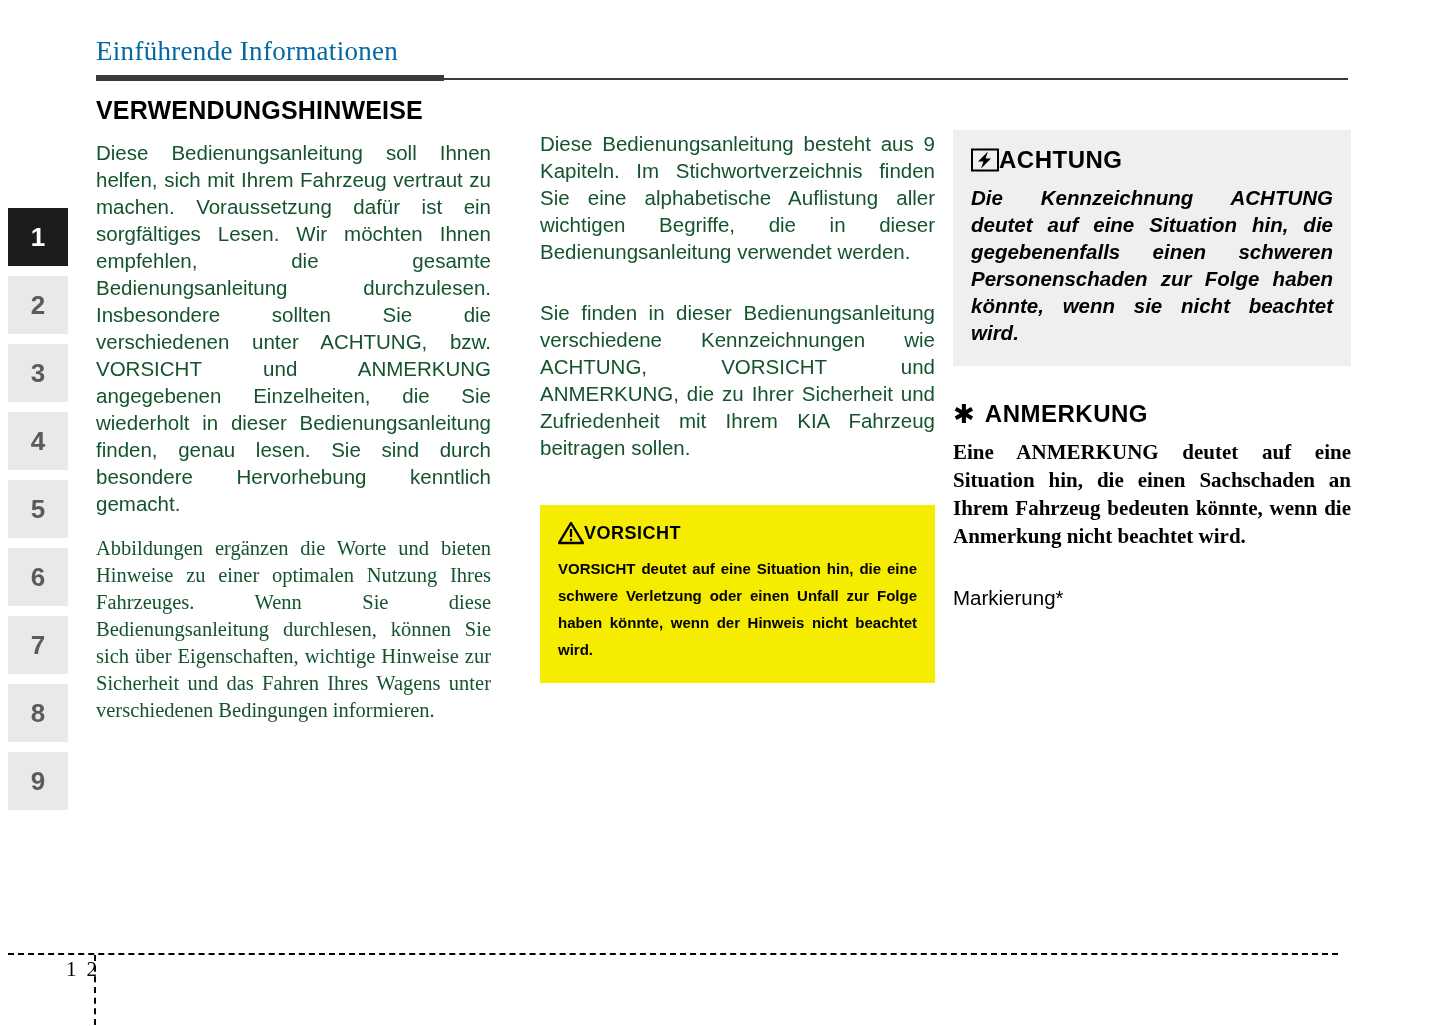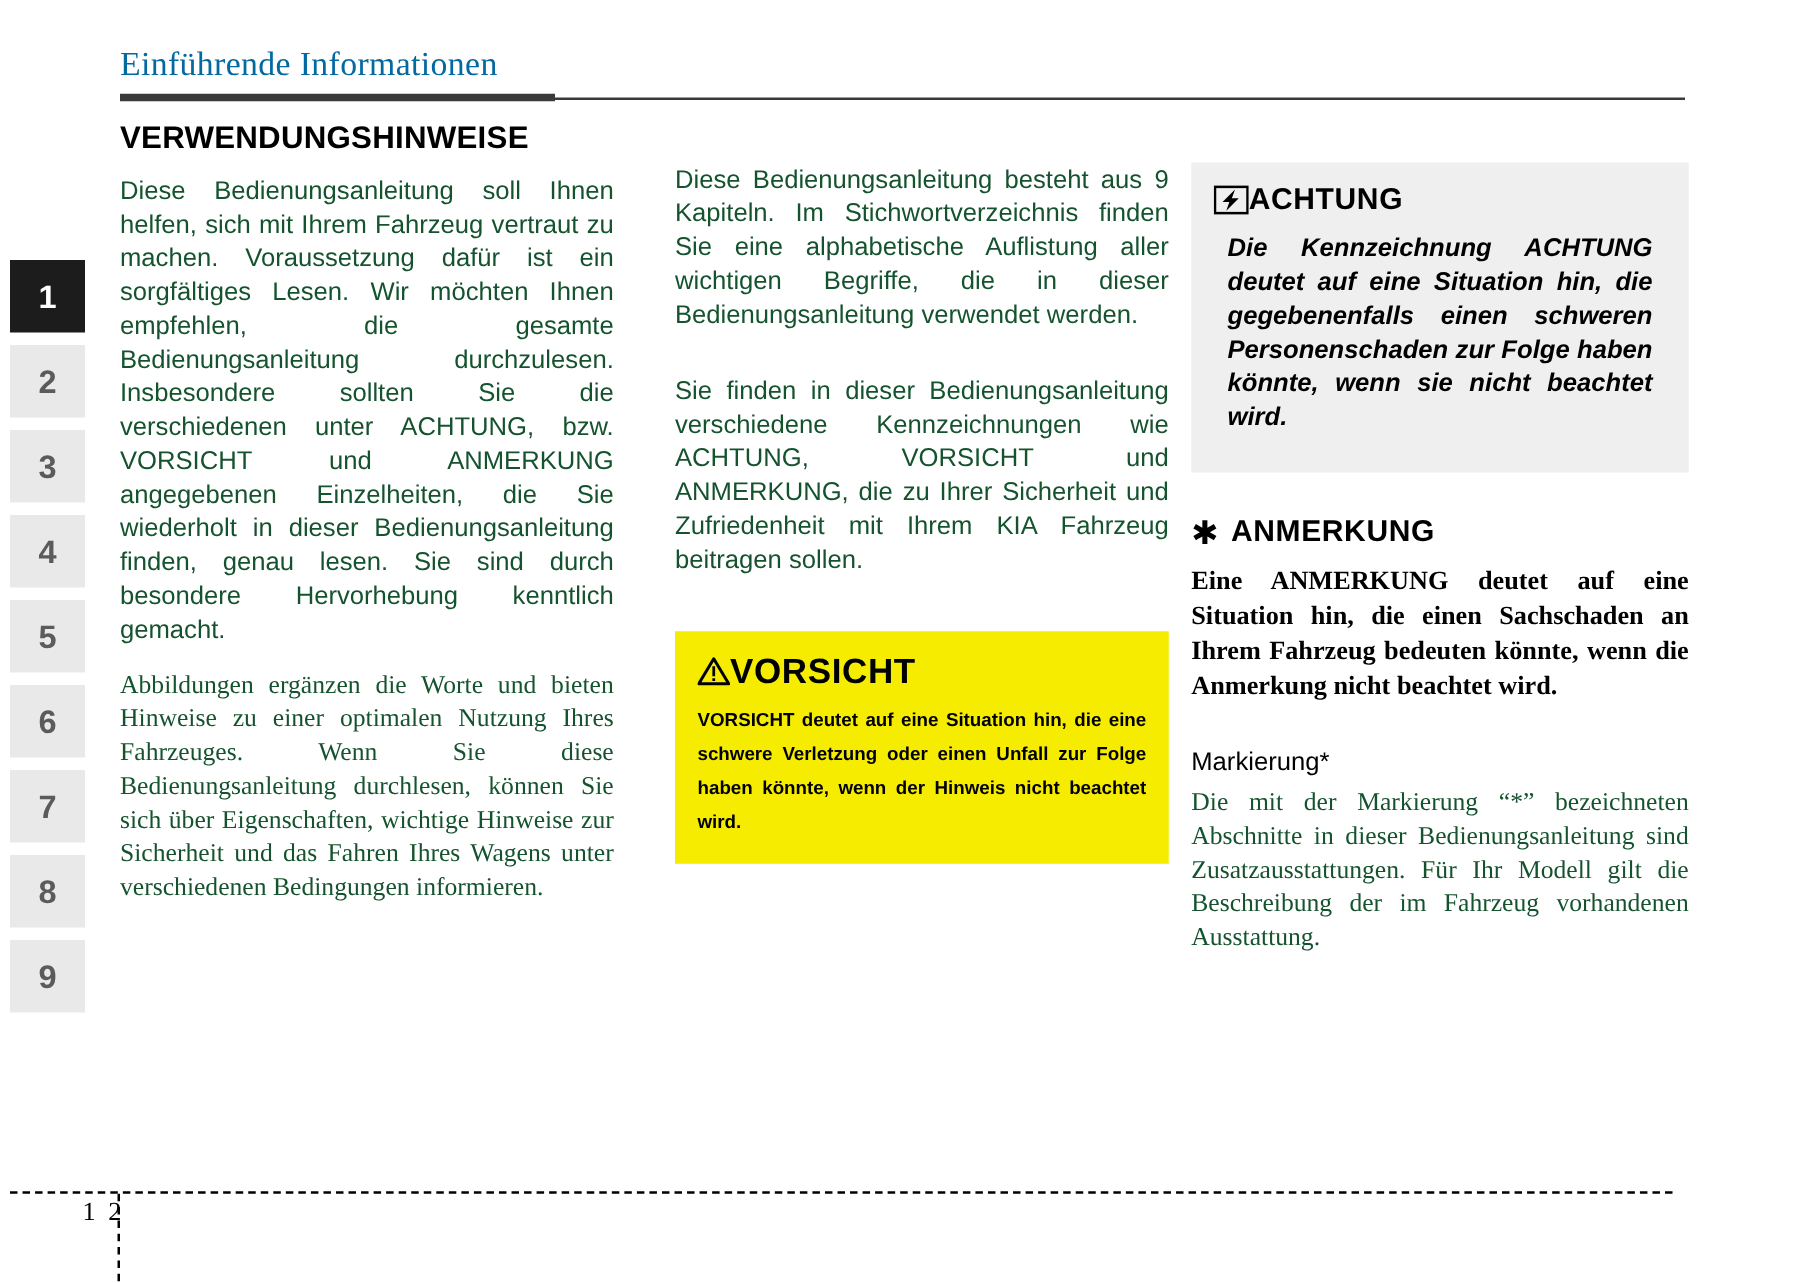--- a/index.html
+++ b/index.html
@@ -135,21 +135,21 @@
     height: 24px;
     display: inline-block;
   }
   #achtung-text {
     font-family: "Liberation Sans", sans-serif;
     font-size: 20.5px;
     line-height: 27px;
     font-weight: bold;
     font-style: italic;
     text-align: justify;
-    margin: 11px;
+    margin: 0;
   }
 
   
   #anmerkung-head {
     display: flex;
     align-items: center;
     gap: 10px;
     margin-bottom: 10px;
   }
   #anmerkung-head .label {
@@ -179,21 +179,21 @@
     margin: 0 0 6px 0;
   }
 
   
   #vorsicht-box {
     background: #f5ec00;
     padding: 16px 18px 20px 18px;
     box-sizing: border-box;
     width: 395px;
   }
-  #vorsicht-box .box-head .label { font-size: 28px; }
+  #vorsicht-box .box-head .label { font-size: 18px; }
   .warning-triangle {
     width: 26px;
     height: 24px;
   }
   #vorsicht-text {
     font-family: "Liberation Sans", sans-serif;
     font-size: 15px;
     line-height: 27px;
     font-weight: bold;
     text-align: justify;
@@ -317,21 +317,20 @@
 
     <div id="anmerkung-head">
       <span class="asterisk-icon">✱</span>
       <span class="label">ANMERKUNG</span>
     </div>
     <p id="anmerkung-text">Eine ANMERKUNG deutet auf eine Situation hin, die einen Sachschaden an Ihrem Fahrzeug bedeuten könnte, wenn die Anmerkung nicht beachtet wird.</p>
 
     <div class="spacer-34"></div>
 
     <p id="markierung-label">Markierung*</p>
-    <p class="body-text">Die mit der Markierung “*” bezeichneten Abschnitte in dieser Bedienungsanleitung sind Zusatzausstattungen. Für Ihr Modell gilt die Beschreibung der im Fahrzeug vorhandenen Ausstattung.</p>
   </div>
 
 </div>
 
 <div id="footer-rule"></div>
 <div id="footer-divider"></div>
 <div id="footer">
   <span>1</span>
   <span>2</span>
 </div>

